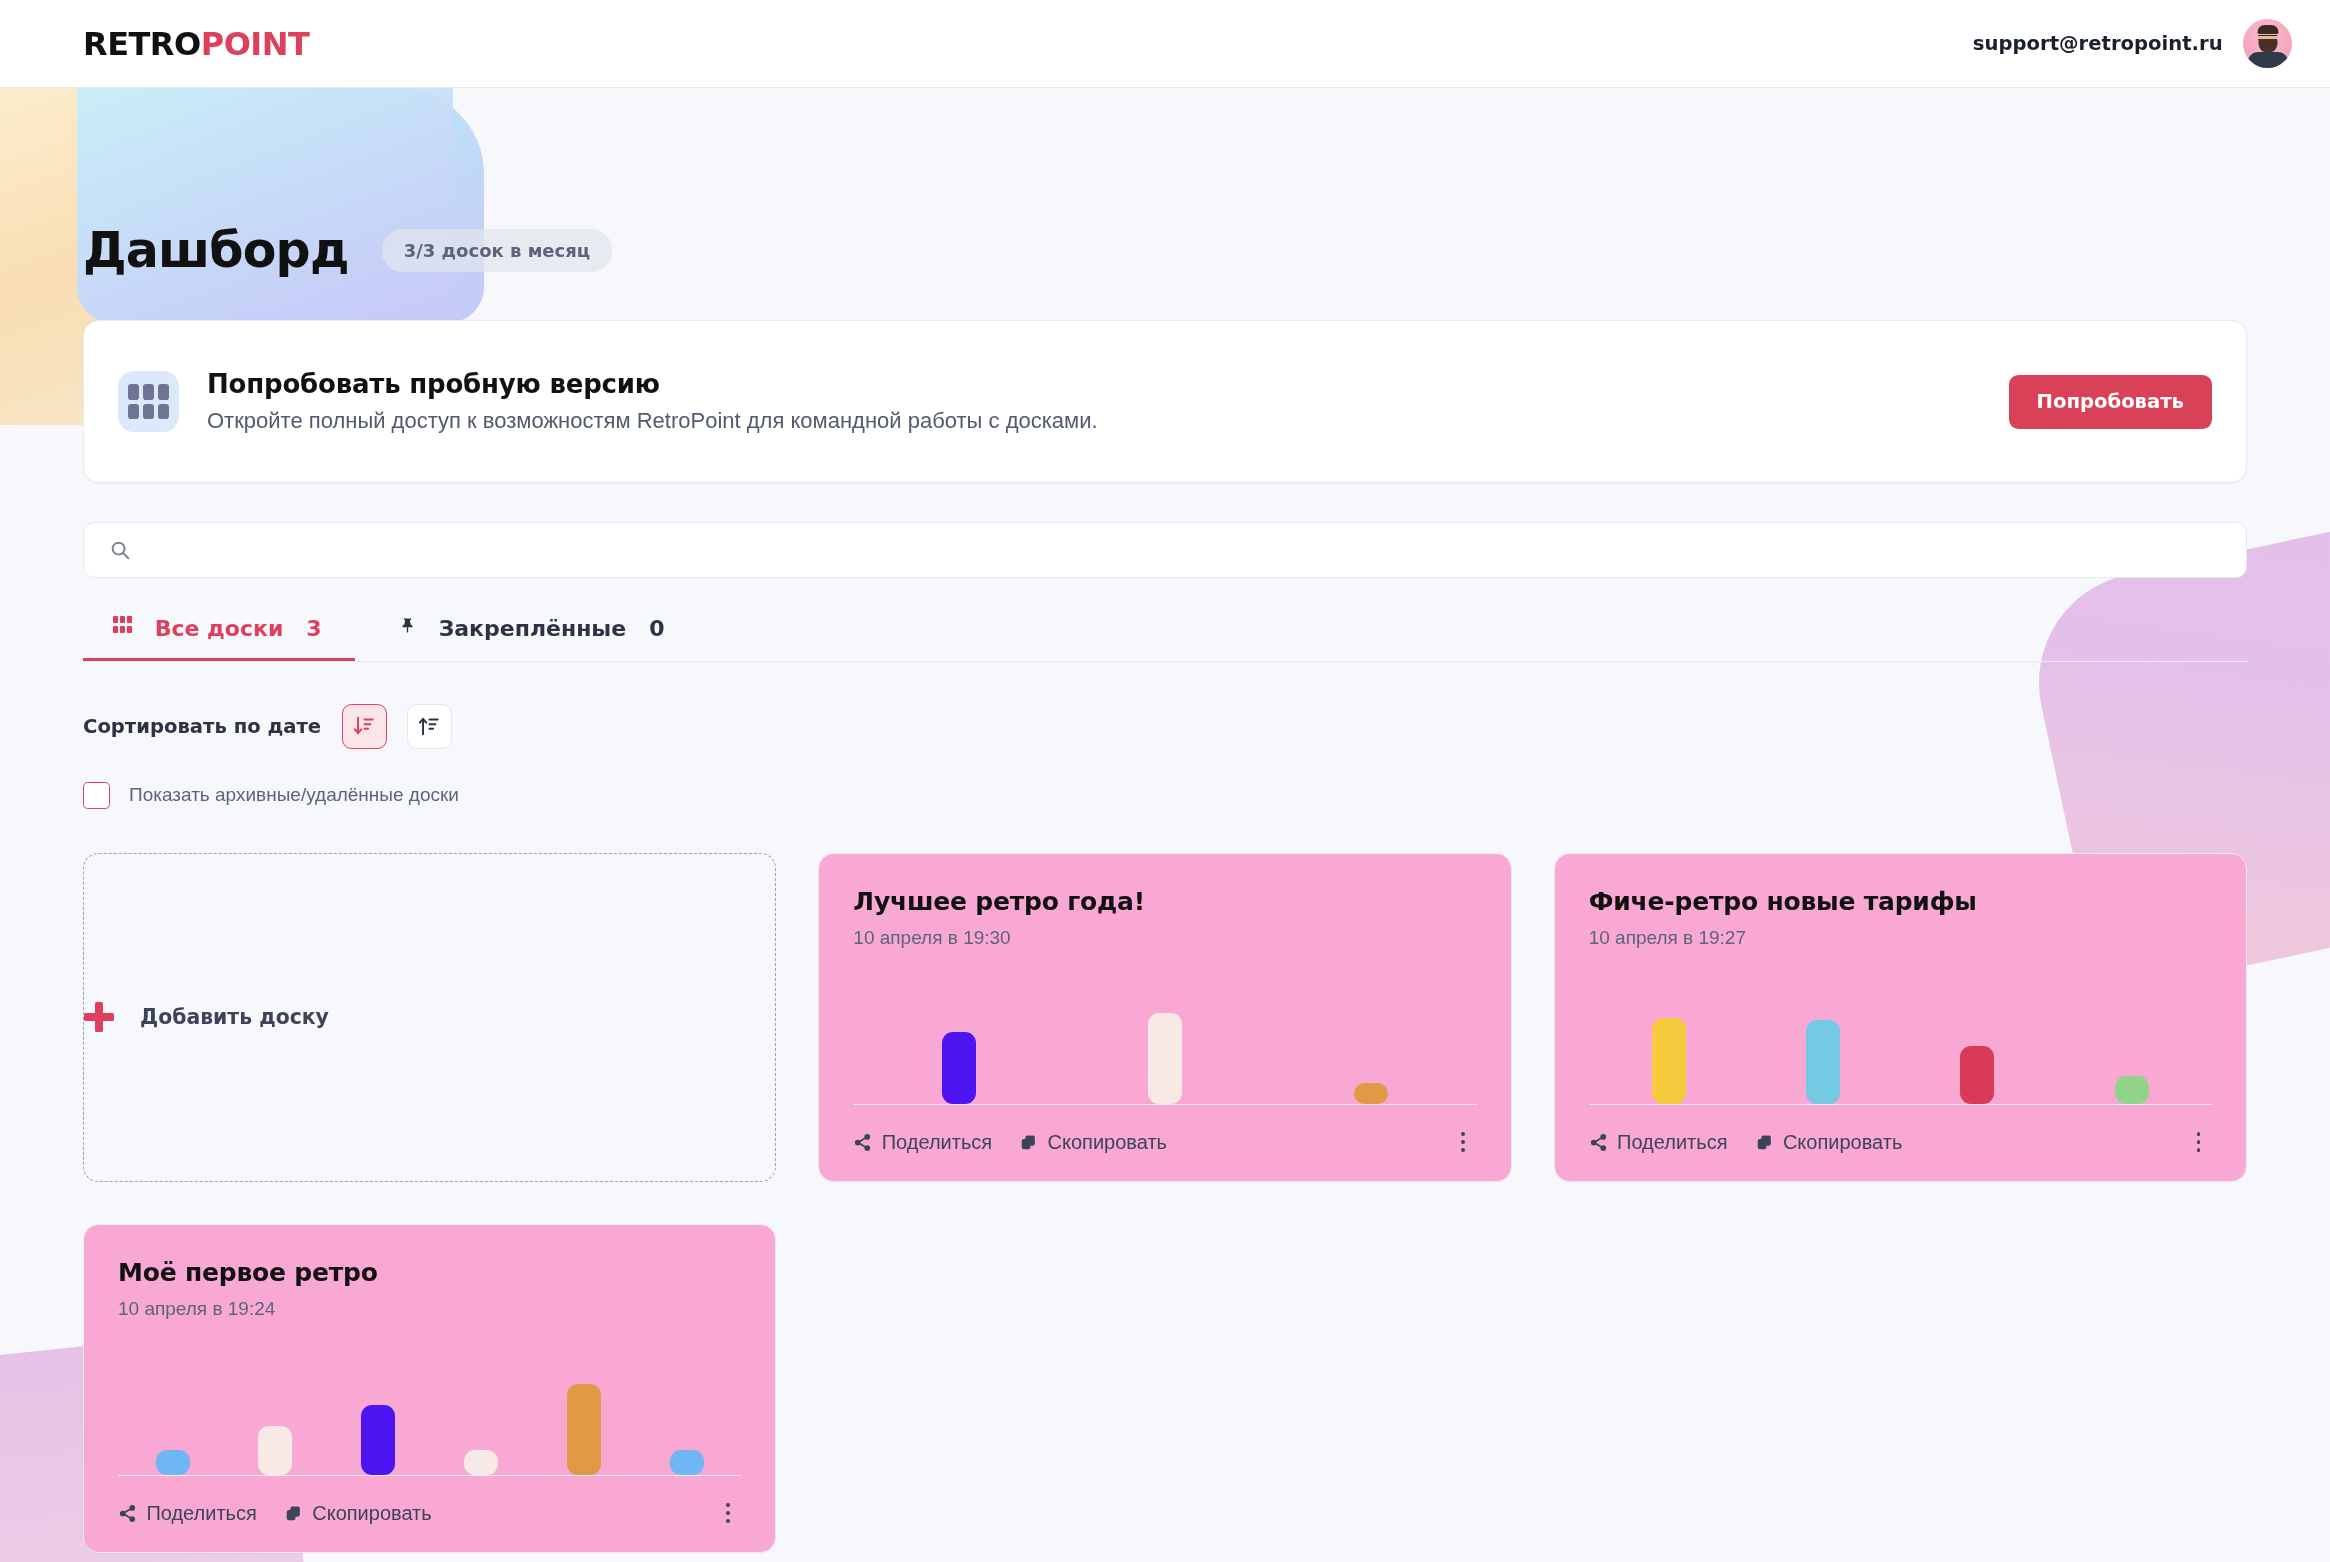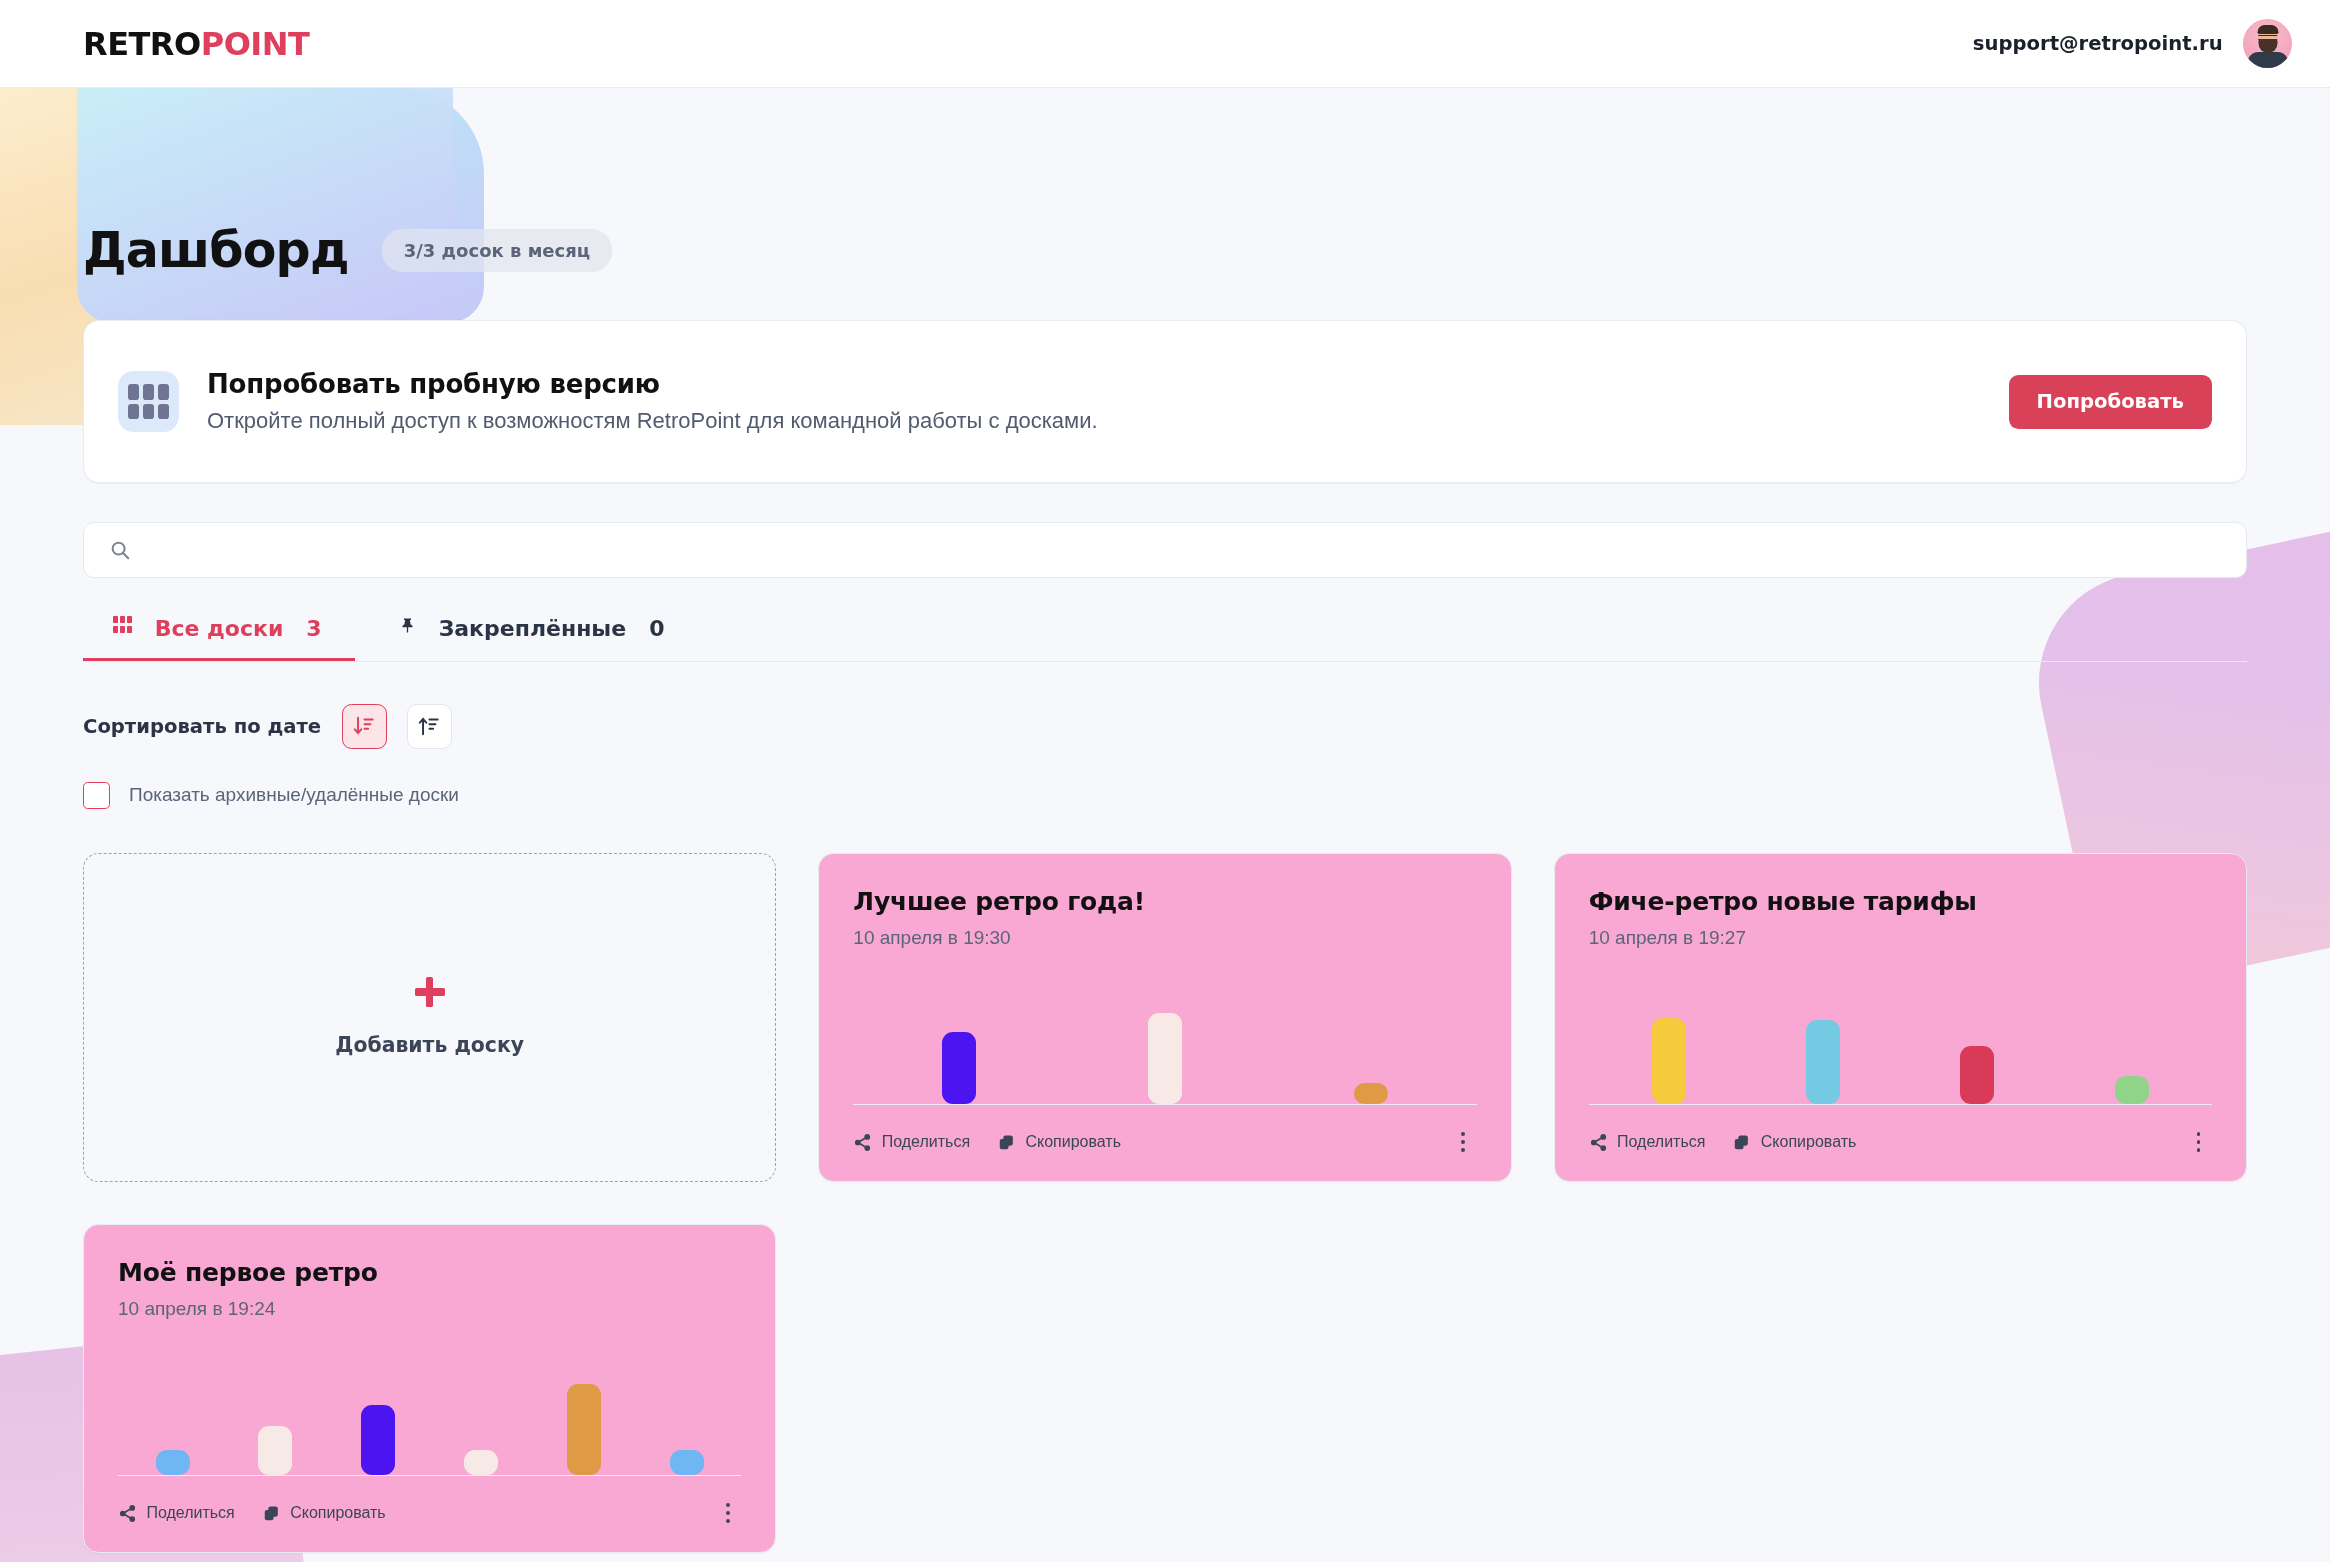--- a/index.html
+++ b/index.html
@@ -357,23 +357,22 @@
     margin-top: 44px;
     display: grid;
     grid-template-columns: repeat(3, 1fr);
     gap: 42px;
   }
   .add-card {
     border: 1.6px dashed #9aa2b4;
     border-radius: 15.7px;
     height: 329px;
     display: flex;
-    flex-direction: column;
-    align-items: center;
-    justify-content: center;
+    flex-direction: row;
+    align-items: center;
     gap: 26px;
     cursor: pointer;
     background: transparent;
   }
   .add-plus {
     width: 30px;
     height: 30px;
     position: relative;
   }
   .add-plus::before, .add-plus::after {
@@ -436,21 +435,21 @@
   .card-footer {
     display: flex;
     align-items: center;
     gap: 27px;
     padding-top: 23.5px;
   }
   .card-action {
     display: flex;
     align-items: center;
     gap: 9.4px;
-    font-size: 16px;
+    font-size: 20px;
     color: #3b4557;
     cursor: pointer;
     background: none;
     border: none;
     padding: 0;
     font-family: "Liberation Sans", sans-serif;
   }
   .kebab {
     margin-left: auto;
     width: 27px;

